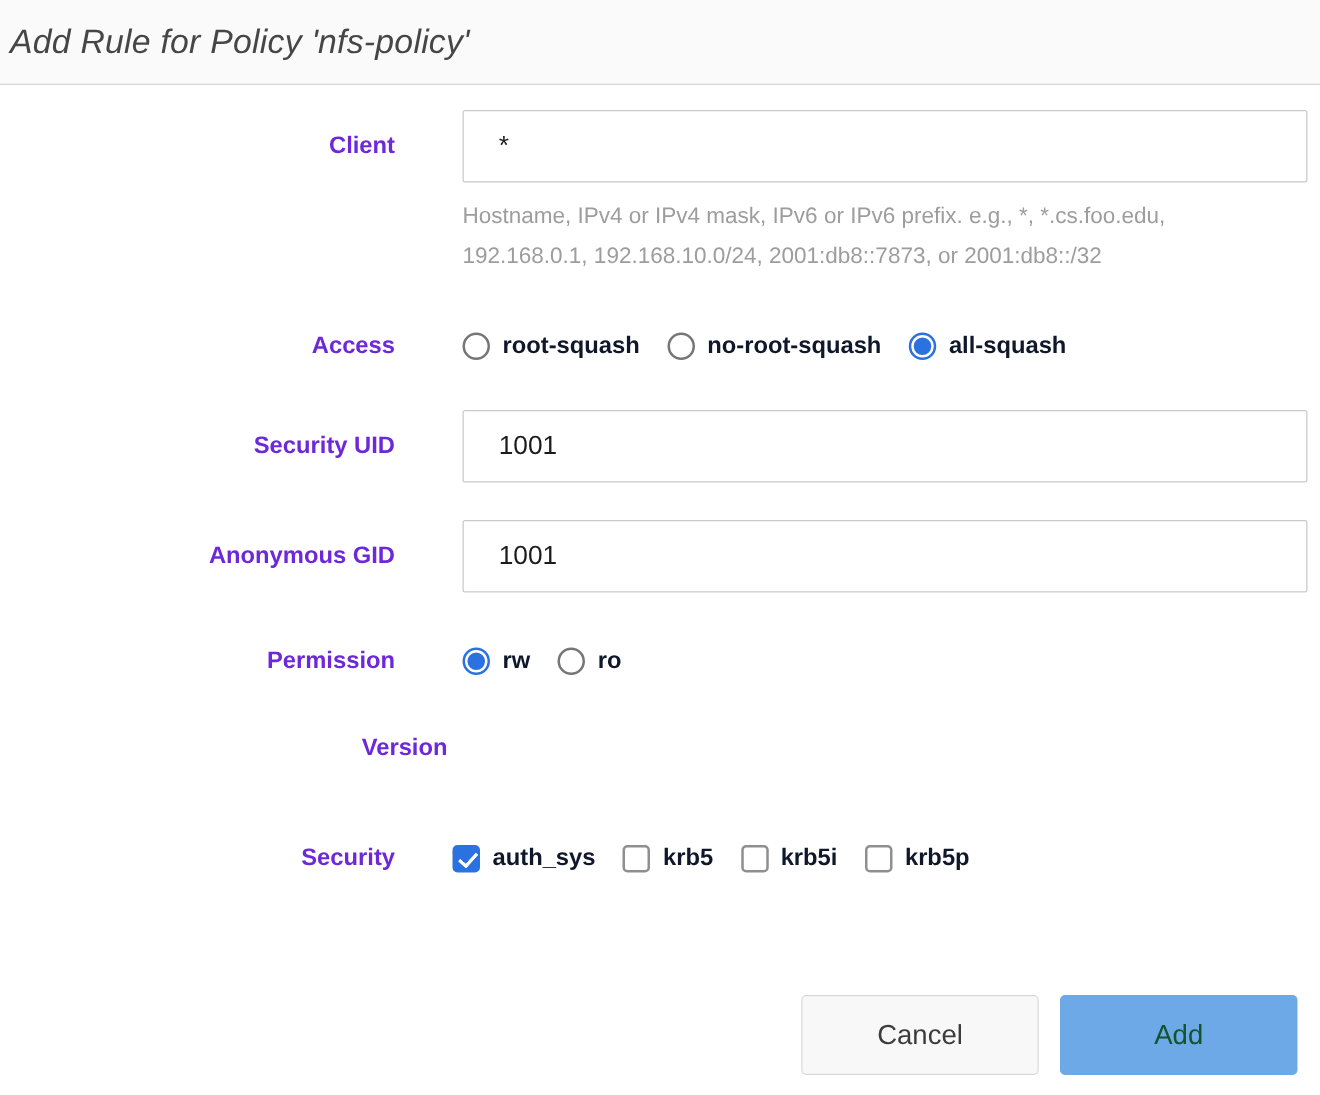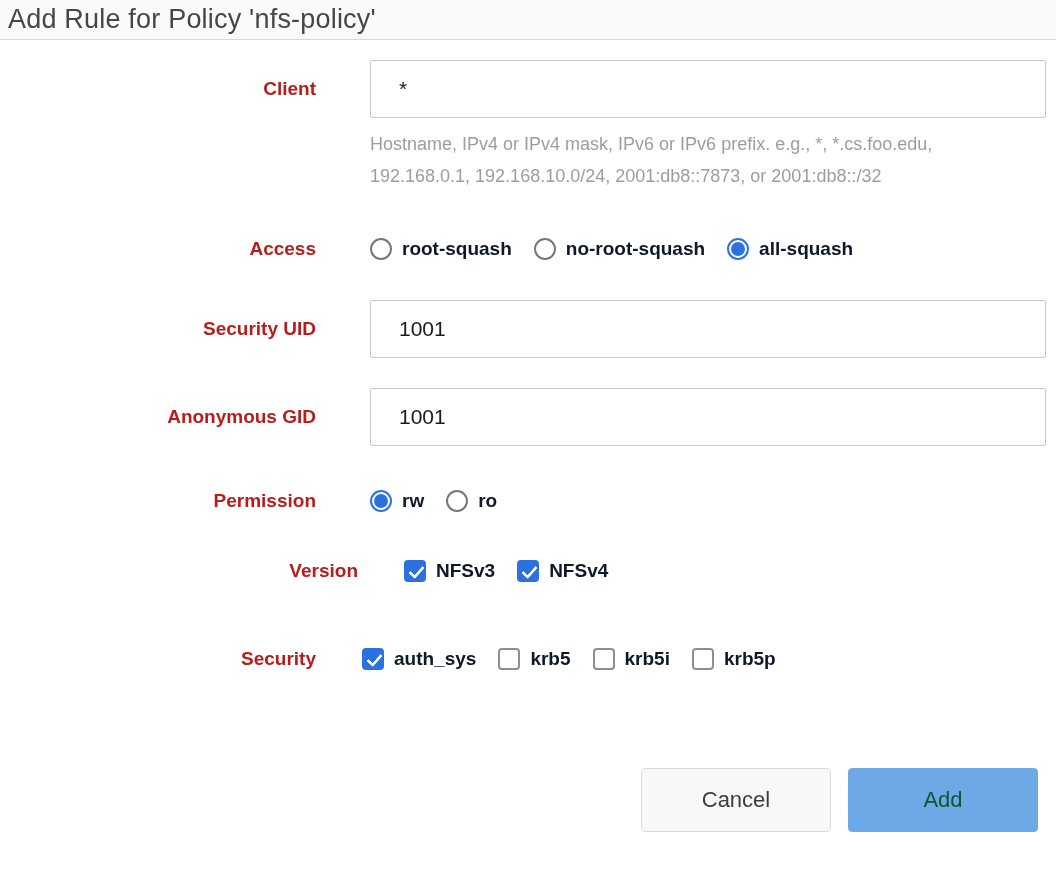--- a/index.html
+++ b/index.html
@@ -9,46 +9,47 @@
     font-family: "Liberation Sans", sans-serif;
   }
   .dialog {
     width: 1056px;
     height: 876px;
     background: #ffffff;
     overflow: hidden;
   }
   
   .dialog-header {
-    height: 40px;
+    height: 68px;
     background: #fafafa;
     border-bottom: 1px solid #d8d8d8;
     display: flex;
     align-items: center;
     padding: 0 8px;
+    font-style: italic;
   }
   .dialog-title {
     font-size: 27px;
     font-weight: 400;
     color: #464646;
     letter-spacing: 0.2px;
   }
   
   .form-area { padding-top: 20px; }
   .form-row {
     display: flex;
     align-items: flex-start;
   }
   .row-label {
     width: 316px;
     flex: 0 0 316px;
     text-align: right;
     font-size: 19px;
     font-weight: 600;
-    color: #b91c1c;
+    color: #6d28d9;
   }
   .row-control { margin-left: 54px; }
   .row-control.cb-align { margin-left: 46px; }
 
   
   .text-input {
     width: 676px;
     height: 58px;
     border: 1px solid #c9c9c9;
     border-radius: 2px;
@@ -232,30 +233,20 @@
         </label>
         <label class="opt">
           <span class="radio"></span>
           <span class="opt-label">ro</span>
         </label>
       </div>
     </div>
 
     <div class="form-row row-version">
       <div class="row-label">Version</div>
-      <div class="row-control cb-align option-group">
-        <label class="opt">
-          <span class="checkbox checked"></span>
-          <span class="opt-label">NFSv3</span>
-        </label>
-        <label class="opt">
-          <span class="checkbox checked"></span>
-          <span class="opt-label">NFSv4</span>
-        </label>
-      </div>
     </div>
 
     <div class="form-row row-security">
       <div class="row-label">Security</div>
       <div class="row-control cb-align option-group">
         <label class="opt">
           <span class="checkbox checked"></span>
           <span class="opt-label">auth_sys</span>
         </label>
         <label class="opt">

